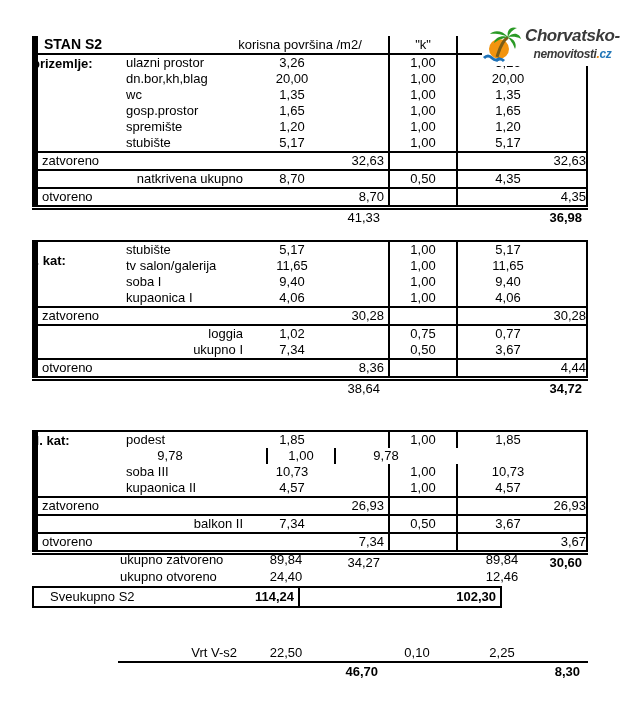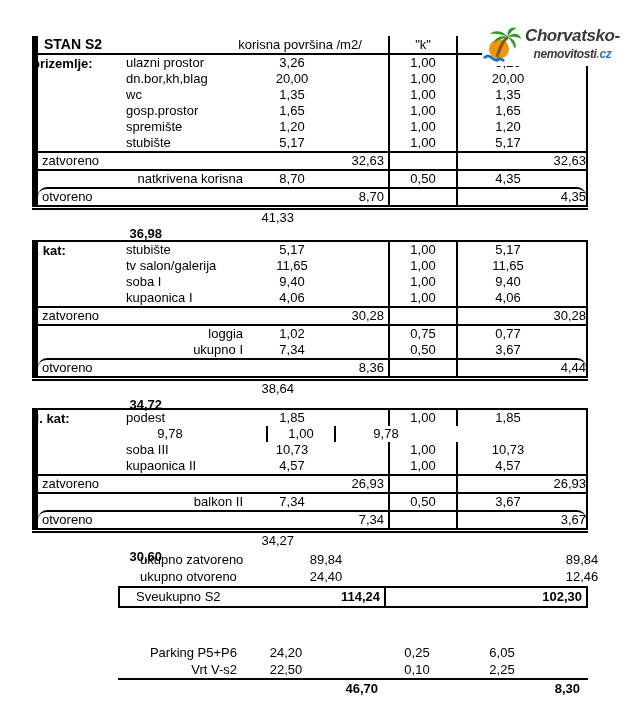--- a/index.html
+++ b/index.html
@@ -28,32 +28,32 @@
   .ca .v { display: inline-block; width: 92px; text-align: center; }
   .ck { width: 70px; flex: none; text-align: center;
         border-left: 2px solid #000; border-right: 2px solid #000; }
   .ckp { width: 70px; flex: none; text-align: center; }
   .cr { width: 132px; flex: none; }
   .cr .v { display: inline-block; width: 100px; text-align: center; }
   .cr.rt { text-align: right; padding-right: 4px; }
   .cspan { width: 264px; flex: none; text-align: right; padding-right: 4px; }
 
   .sub  { height: 20px; line-height: 16px; border-top: 2px solid #000; border-bottom: 2px solid #000; }
-  .sub2 { height: 18px; line-height: 15px; border-top: 2px solid #000; border-radius: 9px; }
+  .sub2 { height: 18px; line-height: 15px; border-top: 2px solid #000; }
   .dbl  { height: 5px; border-top: 2px solid #000; border-bottom: 2px solid #000; }
-  .totals { margin-left: 2px; width: 552px; flex-direction: column; }
+  .totals { margin-left: 2px; width: 552px; }
   .bold { font-weight: bold; }
 
   .floorlbl { position: absolute; left: 0; width: 86px; padding-right: 4px;
               font-weight: bold; font-size: 13px; height: 16px; line-height: 16px; }
 
   
   .summary, .extras { position: absolute; left: 32px; width: 556px; }
-  .row.plain { height: 17px; line-height: 17px; gap: 20px; }
-  .grand { display: flex; margin-left: 86px; margin-top: 1px; width: 470px; height: 22px;
+  .row.plain { height: 17px; line-height: 17px; }
+  .grand { display: flex; margin-top: 1px; width: 470px; height: 22px;
            line-height: 18px; font-size: 13px; border: 2px solid #000; }
   .g1 { width: 266px; flex: none; border-right: 2px solid #000; display: flex;
         justify-content: space-between; padding-left: 16px; padding-right: 4px; }
   .g2 { flex: 1; text-align: right; padding-right: 4px; }
 
   .xline { margin-left: 86px; width: 470px; border-top: 2px solid #000; }
   .extras .row { height: 17px; line-height: 17px; }
 
   
   .logo { position: absolute; left: 482px; top: 24px; display: flex; align-items: flex-start;
@@ -152,21 +152,21 @@
       <div class="row sub">
         <div class="cl">zatvoreno</div>
         <div class="cspan">32,63</div>
         <div class="ck"></div>
         <div class="cr rt">32,63</div>
       </div>
       <div>
 
           <div class="row">
             <div class="cl"></div>
-            <div class="cn rn">natkrivena korisna</div>
+            <div class="cn rn">natkrivena ukupno</div>
             <div class="ca"><span class="v">8,70</span></div>
             <div class="ck">0,50</div>
             <div class="cr"><span class="v">4,35</span></div>
           </div>
         </div>
       <div class="row sub2">
         <div class="cl">otvoreno</div>
         <div class="cspan">8,70</div>
         <div class="ck"></div>
         <div class="cr rt">4,35</div>
@@ -175,21 +175,21 @@
     <div class="dbl"></div>
     <div class="row totals">
       <div class="cl"></div>
       <div class="cspan">41,33</div>
       <div class="ckp"></div>
       <div class="cr rt bold">36,98</div>
     </div>
   </div>
 
   <div class="section" style="top:240px">
-    <div class="floorlbl" style="top:3px">I. kat:</div>
+    <div class="floorlbl" style="top:13px">I. kat:</div>
     <div class="box topline">
       <div>
 
           <div class="row">
             <div class="cl"></div>
             <div class="cn">stubište</div>
             <div class="ca"><span class="v">5,17</span></div>
             <div class="ck">1,00</div>
             <div class="cr"><span class="v">5,17</span></div>
           </div>
@@ -251,21 +251,21 @@
     </div>
     <div class="dbl"></div>
     <div class="row totals">
       <div class="cl"></div>
       <div class="cspan">38,64</div>
       <div class="ckp"></div>
       <div class="cr rt bold">34,72</div>
     </div>
   </div>
 
-  <div class="section" style="top:408px">
+  <div class="section" style="top:430px">
     <div class="floorlbl" style="top:3px">II. kat:</div>
     <div class="box topline">
       <div>
 
           <div class="row">
             <div class="cl"></div>
             <div class="cn">podest</div>
             <div class="ca"><span class="v">1,85</span></div>
             <div class="ck">1,00</div>
             <div class="cr"><span class="v">1,85</span></div>
@@ -350,27 +350,20 @@
         <span>Sveukupno S2</span>
         <span class="bold">114,24</span>
       </div>
       <div class="g2 bold">102,30</div>
     </div>
   </div>
 
   <div class="extras" style="top:644px">
     <div>
 
-        <div class="row">
-          <div class="cl"></div>
-          <div class="cn rn">Parking P5+P6</div>
-          <div class="ca"><span class="v">24,20</span></div>
-          <div class="ckp">0,25</div>
-          <div class="cr"><span class="v">6,05</span></div>
-        </div>
 
         <div class="row">
           <div class="cl"></div>
           <div class="cn rn">Vrt V-s2</div>
           <div class="ca"><span class="v">22,50</span></div>
           <div class="ckp">0,10</div>
           <div class="cr"><span class="v">2,25</span></div>
         </div>
       </div>
     <div class="xline"></div>

